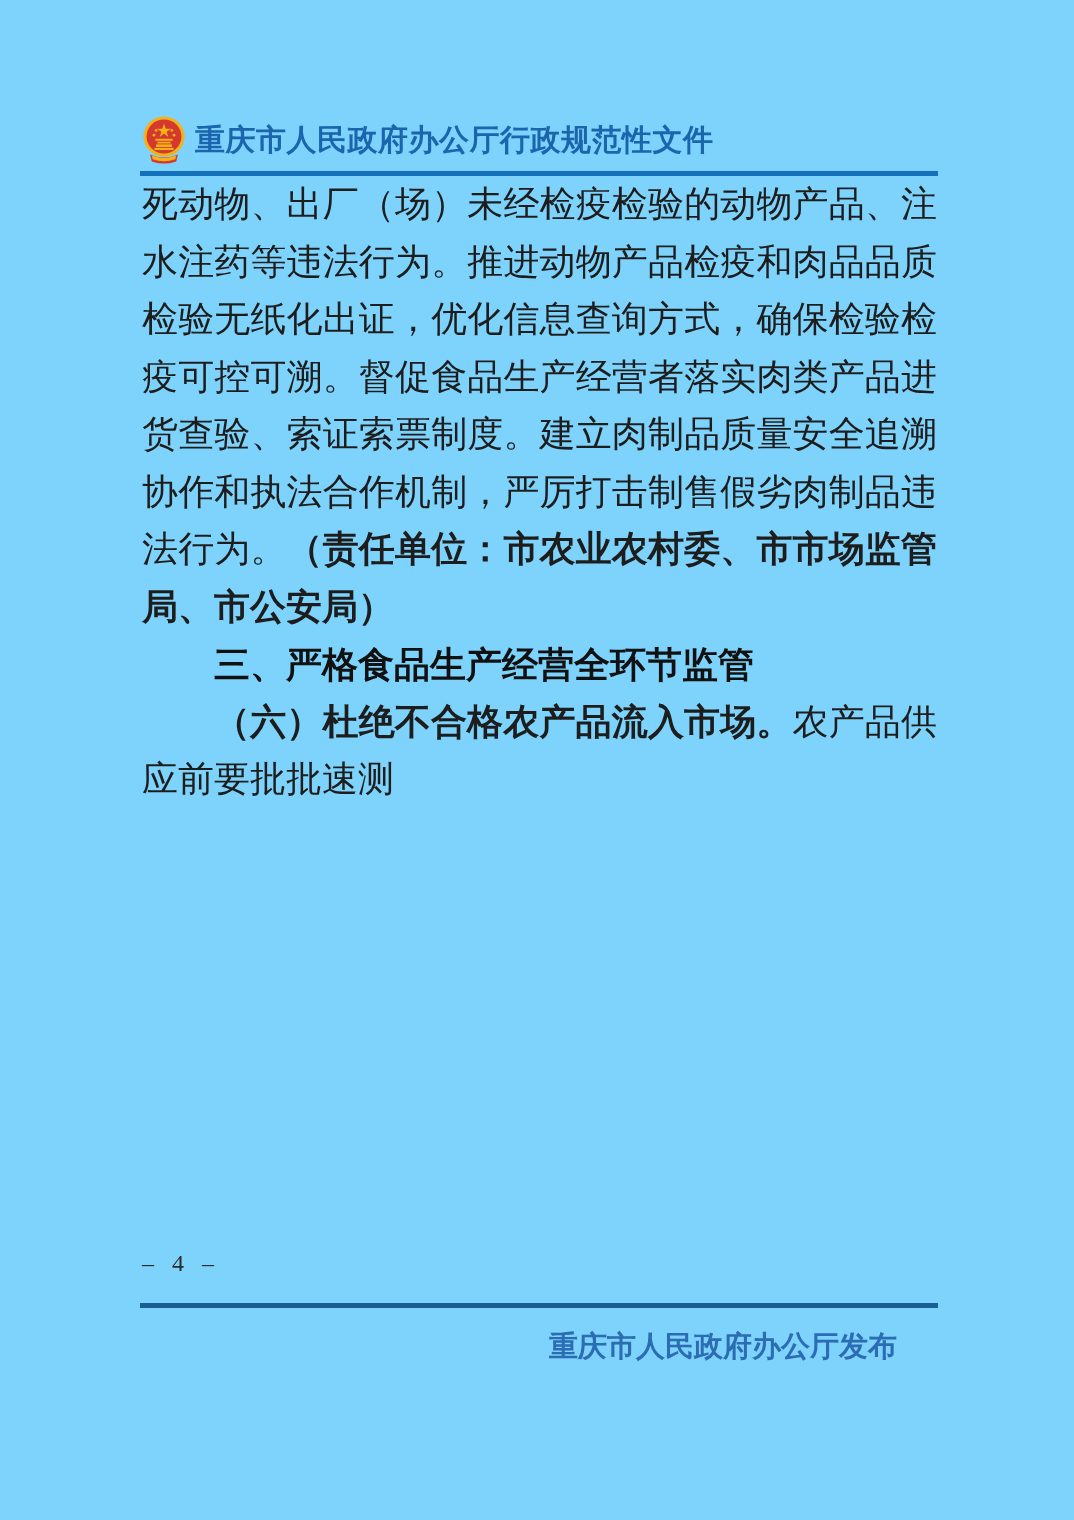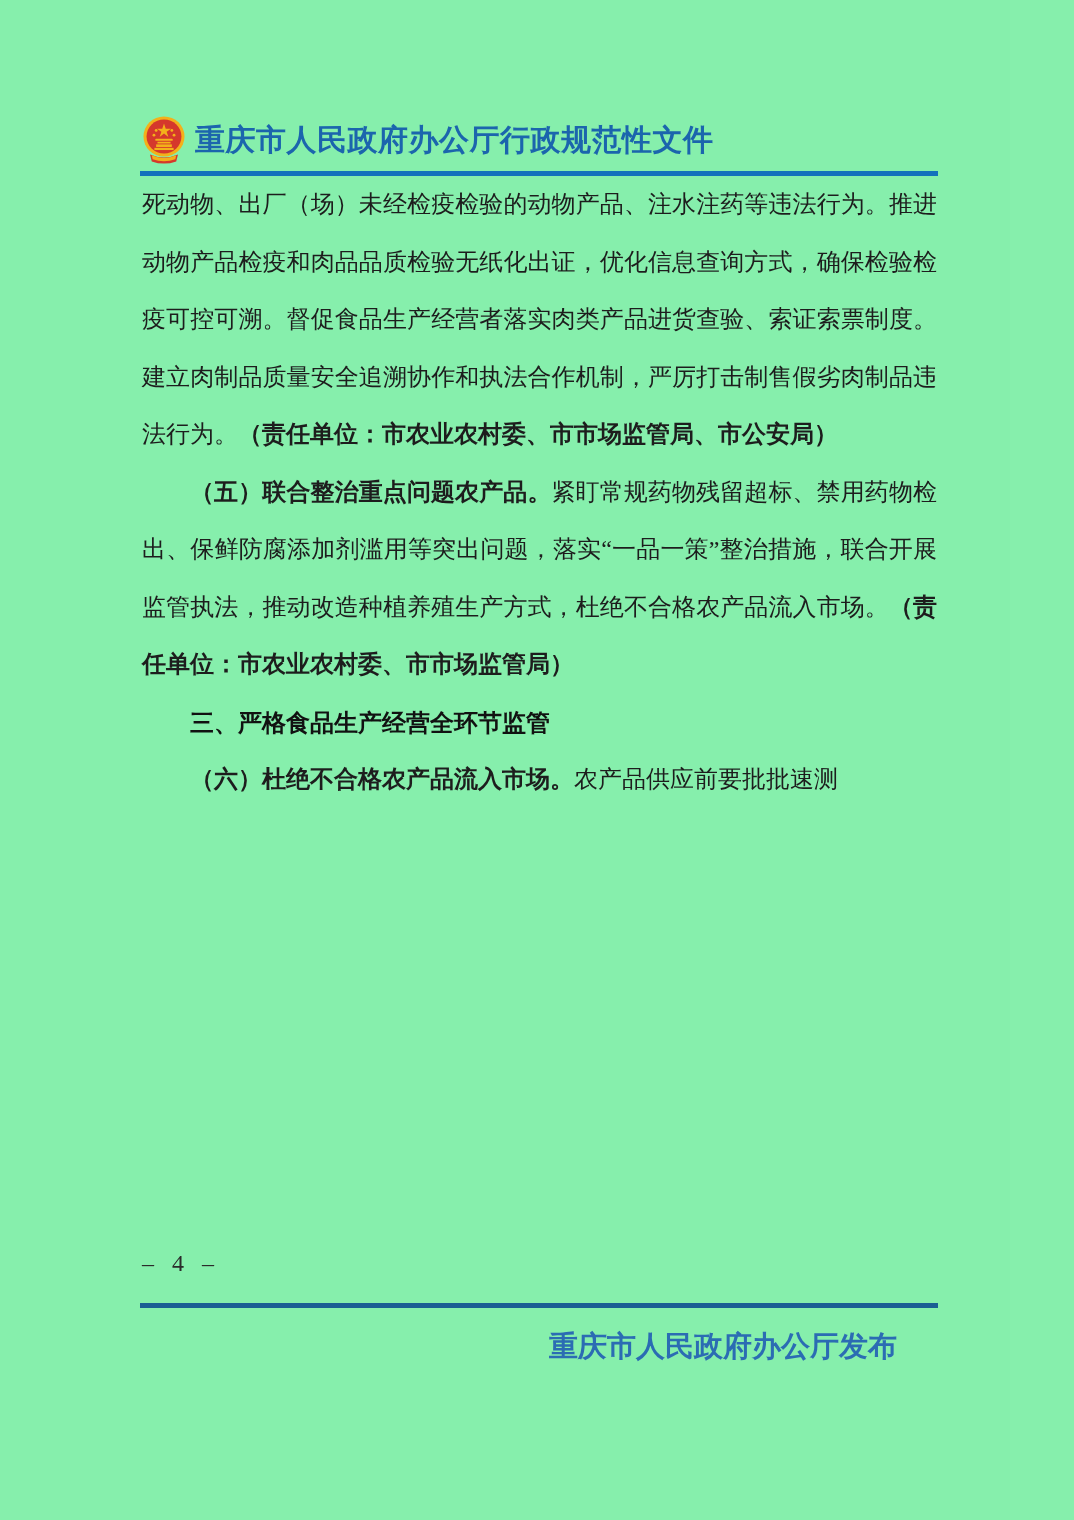--- a/index.html
+++ b/index.html
@@ -3,21 +3,21 @@
 <meta charset="utf-8">
 <style>
   html, body { margin: 0; padding: 0; }
   body {
     width: 1074px; height: 1520px;
     background: #ffffff;
     font-family: "Liberation Serif", serif;
     position: relative;
     overflow: hidden;
   }
-  .page { position: absolute; inset: 0; background: #86efac; }
+  .page { position: absolute; inset: 0; background: #7dd3fc; }
 
   
   .doc-header {
     position: absolute; left: 142px; top: 114px;
     display: flex; align-items: center; gap: 9px;
     height: 52px;
   }
   .emblem { width: 44px; height: 48px; flex: 0 0 auto; display: block; }
   .doc-title {
     margin: 0;
@@ -31,21 +31,21 @@
   .header-rule {
     position: absolute; left: 140px; top: 171px;
     width: 798px; height: 5px;
     background: #1371bc;
   }
 
   
   .doc-body {
     position: absolute; left: 142px; top: 176px;
     width: 795px;
-    font-size: 24px;
+    font-size: 36px;
     line-height: 57.5px;
     color: #1d1d1d;
     text-align: justify;
     text-justify: inter-ideograph;
   }
   .para { margin: 0; text-align: justify; }
   .para.indent { text-indent: 2em; }
   .seg.bold { font-weight: bold; }
   .heading {
     margin: 0;
@@ -102,21 +102,20 @@
       <path d="M18 88 Q50 102 82 88 L78 104 Q50 114 22 104 Z" fill="#d5382c"></path>
       <path d="M22 90 Q50 102 78 90 L76 99 Q50 108 24 99 Z" fill="#f3b11a"></path>
     </svg>
     <h1 class="doc-title">重庆市人民政府办公厅行政规范性文件</h1>
   </header>
 
   <div class="header-rule"></div>
 
   <main class="doc-body" id="doc-body">
       <div class="para"><span class="seg">死动物、出厂（场）未经检疫检验的动物产品、注水注药等违法行为。推进动物产品检疫和肉品品质检验无纸化出证，优化信息查询方式，确保检验检疫可控可溯。督促食品生产经营者落实肉类产品进货查验、索证索票制度。建立肉制品质量安全追溯协作和执法合作机制，严厉打击制售假劣肉制品违法行为。</span><span class="seg bold">（责任单位：市农业农村委、市市场监管局、市公安局）</span></div>
-      <div class="para indent"><span class="seg bold">（五）联合整治重点问题农产品。</span><span class="seg">紧盯常规药物残留超标、禁用药物检出、保鲜防腐添加剂滥用等突出问题，落实“一品一策”整治措施，联合开展监管执法，推动改造种植养殖生产方式，杜绝不合格农产品流入市场。</span><span class="seg bold">（责任单位：市农业农村委、市市场监管局）</span></div>
       <div class="heading"><span class="seg bold">三、严格食品生产经营全环节监管</span></div>
       <div class="para indent"><span class="seg bold">（六）杜绝不合格农产品流入市场。</span><span class="seg">农产品供应前要批批速测</span></div>
     </main>
 
   <div class="page-number">– 4 –</div>
 
   <div class="footer-rule"></div>
 
   <div class="publisher">重庆市人民政府办公厅发布</div>
 

